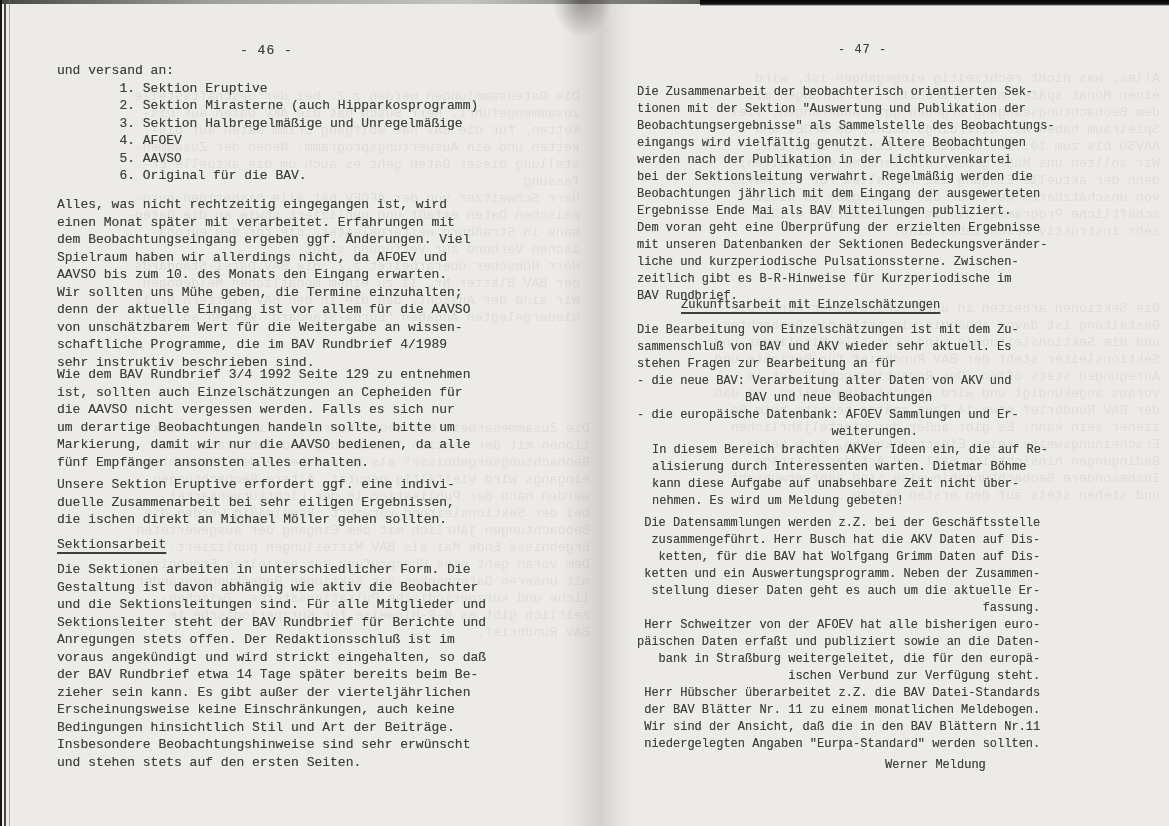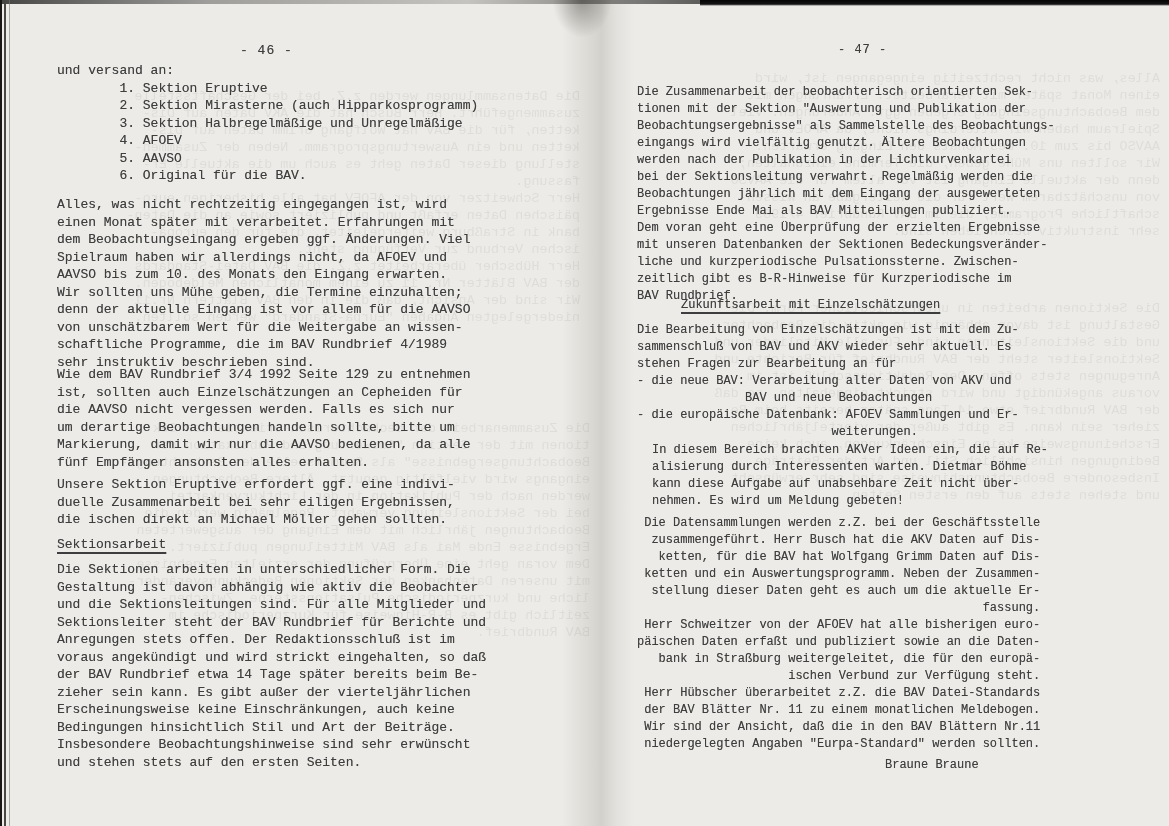--- a/index.html
+++ b/index.html
@@ -210,21 +210,21 @@
 fassung.
 Herr Schweitzer von der AFOEV hat alle bisherigen euro-
 päischen Daten erfaßt und publiziert sowie an die Daten-
 bank in Straßburg weitergeleitet, die für den europä-
 ischen Verbund zur Verfügung steht.
 Herr Hübscher überarbeitet z.Z. die BAV Datei-Standards
 der BAV Blätter Nr. 11 zu einem monatlichen Meldebogen.
 Wir sind der Ansicht, daß die in den BAV Blättern Nr.11
 niedergelegten Angaben "Eurpa-Standard" werden sollten.</div>
 
-    <div class="tw" style="left:885px;top:757px;">Braune Braune</div>
+    <div class="tw" style="left:885px;top:757px;">Werner Meldung</div>
   </div>
 
   <div class="gutter"></div>
   <div class="gutter-top-blob"></div>
   <div class="edge-top"></div>
   <div class="edge-top-right"></div>
   <div class="edge-left"></div>
 </div>
 
 </body></html>

